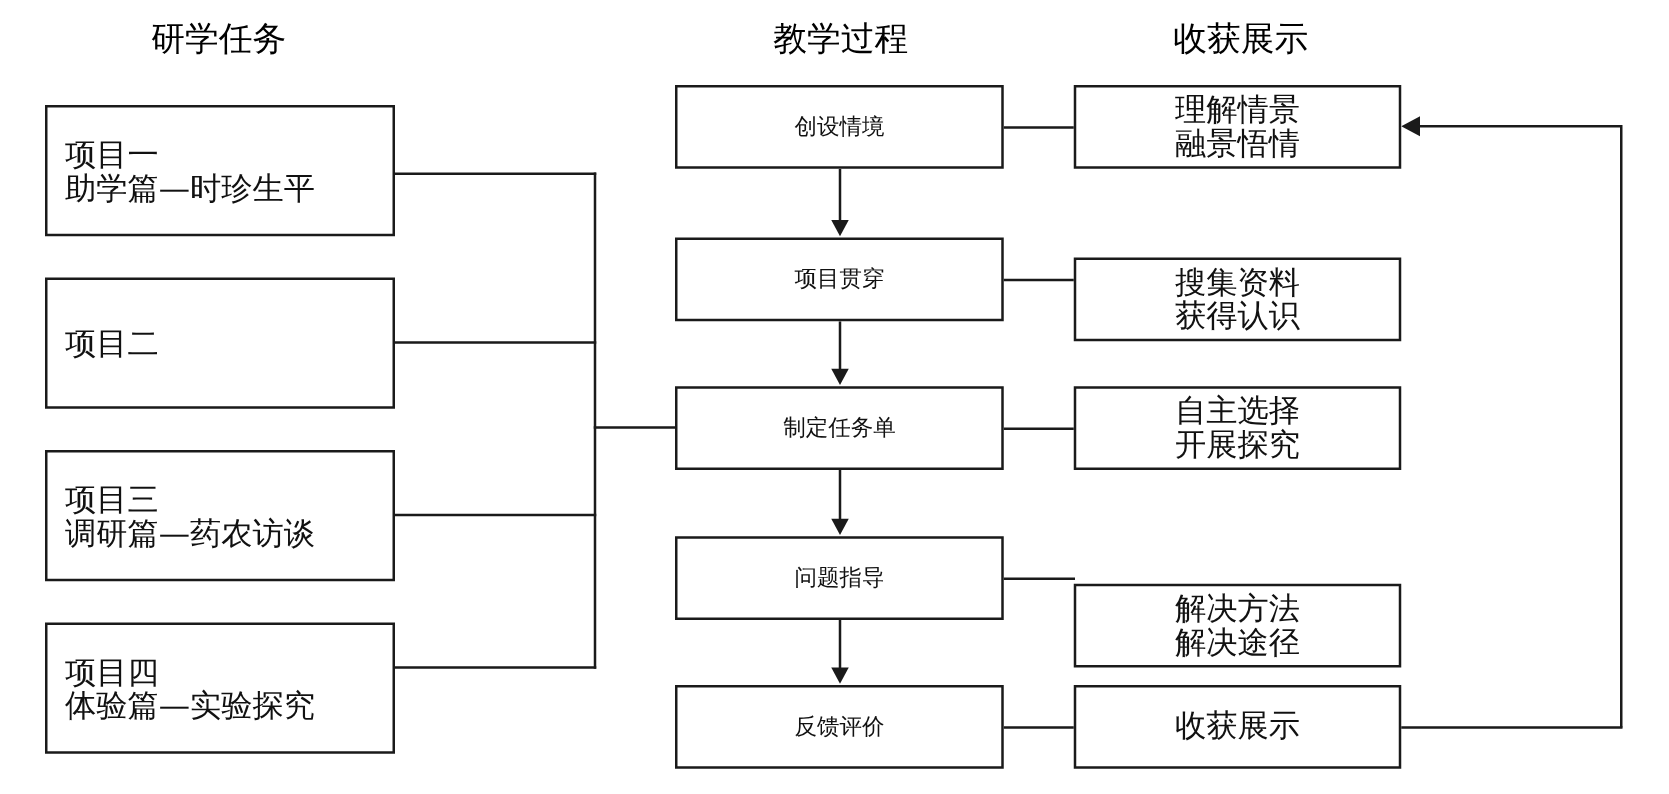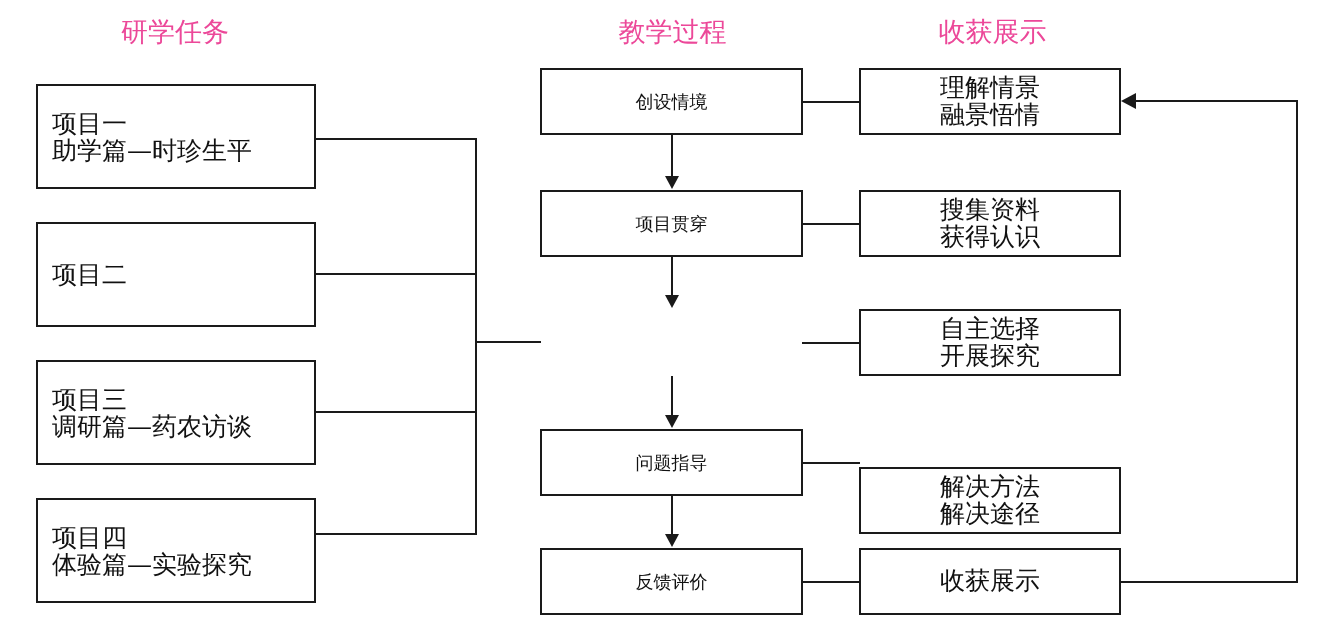--- a/index.html
+++ b/index.html
@@ -13,21 +13,21 @@
     height: 635px;
     background: #ffffff;
     font-family: "DejaVu Serif", "Liberation Serif", serif;
     overflow: hidden;
   }
   .col-header {
     position: absolute;
     text-align: center;
     font-size: 27px;
     line-height: 1;
-    color: #ec4899;
+    color: #000000;
     white-space: nowrap;
     font-family: "DejaVu Serif", "Liberation Serif", serif;
   }
   #hdr-research { left: 60px; top: 18px; width: 230px; }
   #hdr-teaching { left: 555px; top: 18px; width: 235px; }
   #hdr-learning { left: 875px; top: 18px; width: 235px; }
 
   .node {
     position: absolute;
     box-sizing: border-box;
@@ -73,21 +73,21 @@
   
   .learn-box {
     left: 859px;
     width: 262px;
     height: 67px;
     align-items: center;
     font-size: 25px;
     line-height: 1.05;
   }
   #learn-1 { top: 68px; }
-  #learn-2 { top: 190px; }
+  #learn-2 { top: 206px; }
   #learn-3 { top: 309px; }
   #learn-4 { top: 429px; margin-top: 38px; }
   #learn-5 { top: 548px; }
 
   
   .hline {
     position: absolute;
     height: 0;
     border-top: 2px solid #1a1a1a;
     z-index: 1;
@@ -138,20 +138,23 @@
   <div class="node proj" id="proj-4">
     <span class="line">项目四</span>
     <span class="line">体验篇—实验探究</span>
   </div>
 
   <div class="node stage-box" id="stage-1">
     <span class="line">创设情境</span>
   </div>
   <div class="node stage-box" id="stage-2">
     <span class="line">项目贯穿</span>
+  </div>
+  <div class="node stage-box" id="stage-3">
+    <span class="line">制定任务单</span>
   </div>
   <div class="node stage-box" id="stage-4">
     <span class="line">问题指导</span>
   </div>
   <div class="node stage-box" id="stage-5">
     <span class="line">反馈评价</span>
   </div>
 
   <div class="node learn-box" id="learn-1">
     <span class="line">理解情景</span>

